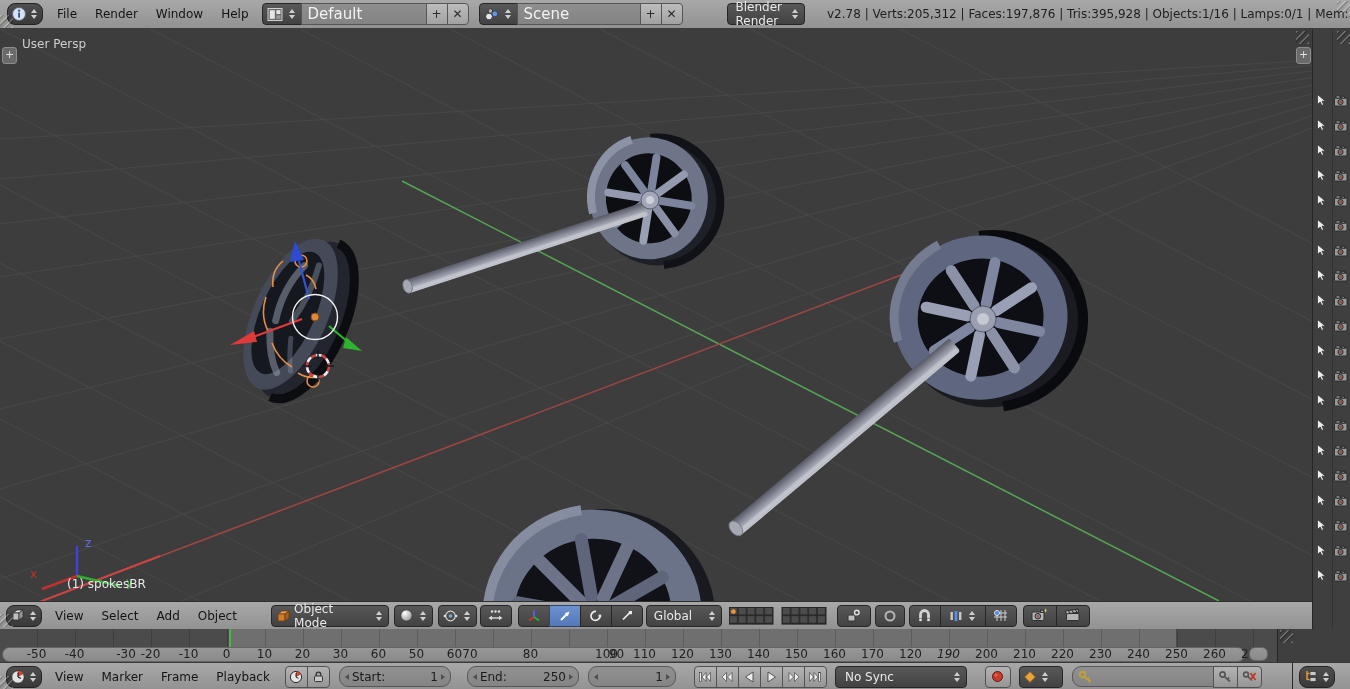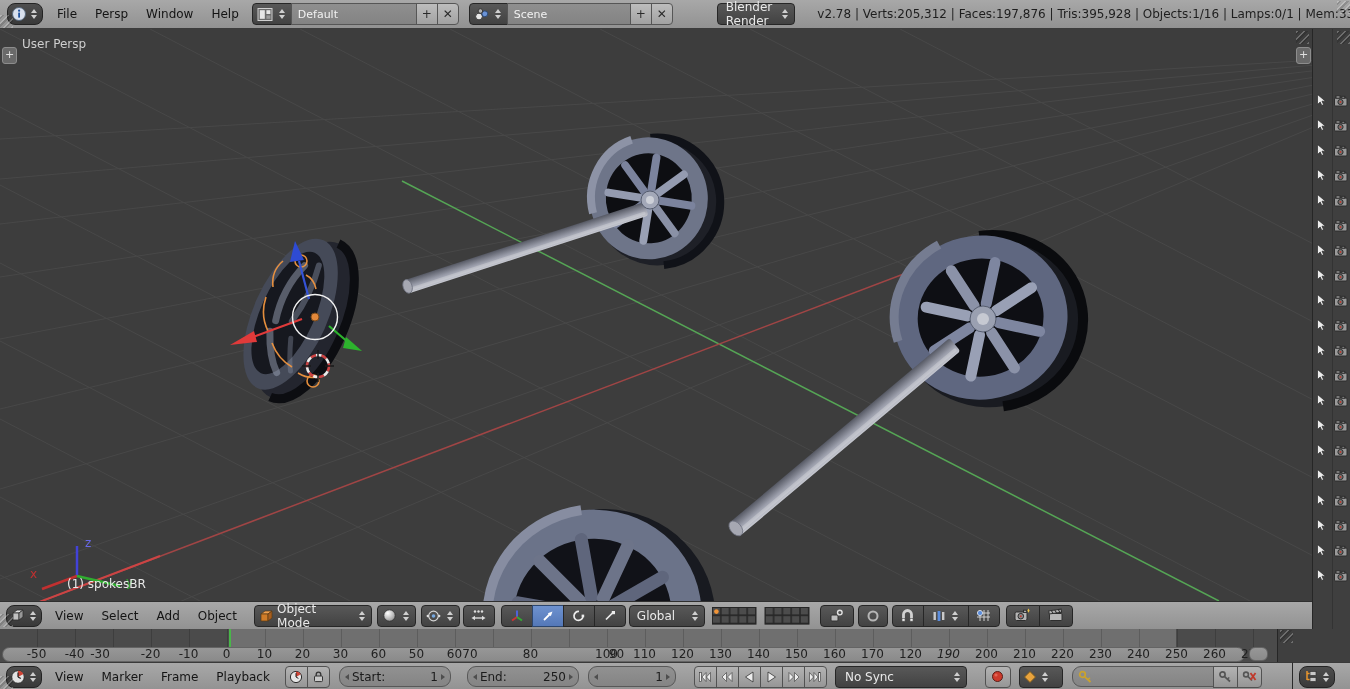--- a/index.html
+++ b/index.html
@@ -8,21 +8,21 @@
   .abs{position:absolute}
   
   .hdr{background:linear-gradient(#a8a8a8,#929292);border-bottom:1px solid #3c3c3c;display:flex;align-items:center}
   .hdr-top-border{border-top:1px solid #b9b9b9}
   .menu{font-size:12px;color:#141414;padding:0 9px;line-height:26px;display:inline-block;cursor:default}
   .etype{background:linear-gradient(#4e4e4e,#393939);border:1px solid #232323;border-radius:8px;
          height:20px;display:flex;align-items:center;padding:0 3px;gap:2px}
   .ddark{background:linear-gradient(#585858,#424242);border:1px solid #262626;border-radius:4px;height:20px;
          display:flex;align-items:center;color:#e9e9e9;font-size:12px;padding:0 4px;gap:4px}
   .dfield{background:linear-gradient(#8f8f8f,#838383);border:1px solid #565656;border-radius:4px;height:20px;
-          display:flex;align-items:center;color:#f2f2f2;font-size:11px;padding:0 6px}
+          display:flex;align-items:center;color:#f2f2f2;font-size:15px;padding:0 6px}
   .lbtn{background:linear-gradient(#bdbdbd,#a2a2a2);border:1px solid #565656;border-radius:4px;height:20px;
         min-width:20px;display:flex;align-items:center;justify-content:center;color:#2a2a2a;font-size:12px}
   .numf{background:linear-gradient(#919191,#848484);border:1px solid #585858;border-radius:9px;height:19px;
         display:flex;align-items:center;color:#1b1b1b;font-size:12px;padding:0 5px;gap:3px}
   .grp{display:flex}
   .grp>*{border-radius:0;margin-left:-1px}
   .grp>*:first-child{border-radius:4px 0 0 4px;margin-left:0}
   .grp>*:last-child{border-radius:0 4px 4px 0}
   
   .ud{display:inline-flex;flex-direction:column;gap:2px;margin:0 2px}
@@ -63,21 +63,21 @@
         <circle cx="8" cy="8" r="6.5" fill="#d9e1ee" stroke="#57687c"></circle>
         <rect x="7.2" y="6.6" width="1.8" height="5" fill="#20539e"></rect>
         <circle cx="8.1" cy="4.7" r="1.1" fill="#20539e"></circle>
       </svg>
       <span class="ud">
           <i class="tu"></i>
           <i class="td"></i>
         </span>
     </div>
     <span class="menu" style="margin-left:5px">File</span>
-    <span class="menu">Persp</span>
+    <span class="menu">Render</span>
     <span class="menu">Window</span>
     <span class="menu">Help</span>
     <div class="grp" style="margin-left:4px">
       <div class="ddark">
         <svg width="16" height="15">
           <rect x="1" y="1.5" width="14" height="12" fill="#6b6b6b" stroke="#d0d0d0"></rect>
           <rect x="2.8" y="3.2" width="5" height="8.6" fill="#e6e6e6"></rect>
           <rect x="9.4" y="3.2" width="4" height="3.8" fill="#e6e6e6"></rect>
           <rect x="9.4" y="8.4" width="4" height="3.4" fill="#9b9b9b"></rect>
         </svg>
@@ -312,21 +312,21 @@
       </svg>
       <span class="ud">
           <i class="tu"></i>
           <i class="td"></i>
         </span>
     </div>
     <span class="menu" style="margin-left:4px">View</span>
     <span class="menu">Select</span>
     <span class="menu">Add</span>
     <span class="menu">Object</span>
-    <div class="ddark" style="margin-left:8px;width:108px">
+    <div class="ddark" style="margin-left:25px;width:108px">
       <svg width="15" height="14">
         <polygon points="2,5 6,2 13,2 9,5" fill="#f0a050" stroke="#5a3a12" stroke-width="0.7"></polygon>
         <rect x="2" y="5" width="7" height="7" fill="#d07c28" stroke="#5a3a12" stroke-width="0.7"></rect>
         <polygon points="9,5 13,2 13,9 9,12" fill="#a85e1e" stroke="#5a3a12" stroke-width="0.7"></polygon>
       </svg>
       <span>Object Mode</span>
       <span class="spacer"></span>
       <span class="ud">
           <i class="tu"></i>
           <i class="td"></i>
@@ -514,21 +514,21 @@
         <div class="tick" style="left: 1176.5px;"></div>
         <div class="tick" style="left: 1214.5px;"></div>
         <div class="tick" style="left: 1252.5px;"></div>
         <div class="tick" style="left: 1290.5px;"></div>
       </div>
     <div id="frame-marker" class="marker" style="left: 229.3px;"></div>
     <div class="scrollpill abs" style="left:2px;top:18px;width:1241px;height:13px"></div>
     <div id="ruler-labels" class="abs" style="left:0;top:18px;width:100%;height:15px">
         <span class="ruler-num" style="left: 36.5px;">-50</span>
         <span class="ruler-num" style="left: 74.5px;">-40</span>
-        <span class="ruler-num" style="left: 100px;">-30</span>
+        <span class="ruler-num" style="left: 126px;">-30</span>
         <span class="ruler-num" style="left: 150.5px;">-20</span>
         <span class="ruler-num" style="left: 188.5px;">-10</span>
         <span class="ruler-num" style="left: 226.5px;">0</span>
         <span class="ruler-num" style="left: 264.5px;">10</span>
         <span class="ruler-num" style="left: 302.5px;">20</span>
         <span class="ruler-num" style="left: 340.5px;">30</span>
         <span class="ruler-num" style="left: 378.5px;">60</span>
         <span class="ruler-num" style="left: 416.5px;">50</span>
         <span class="ruler-num" style="left: 454.5px;">60</span>
         <span class="ruler-num" style="left: 470px;">70</span>

